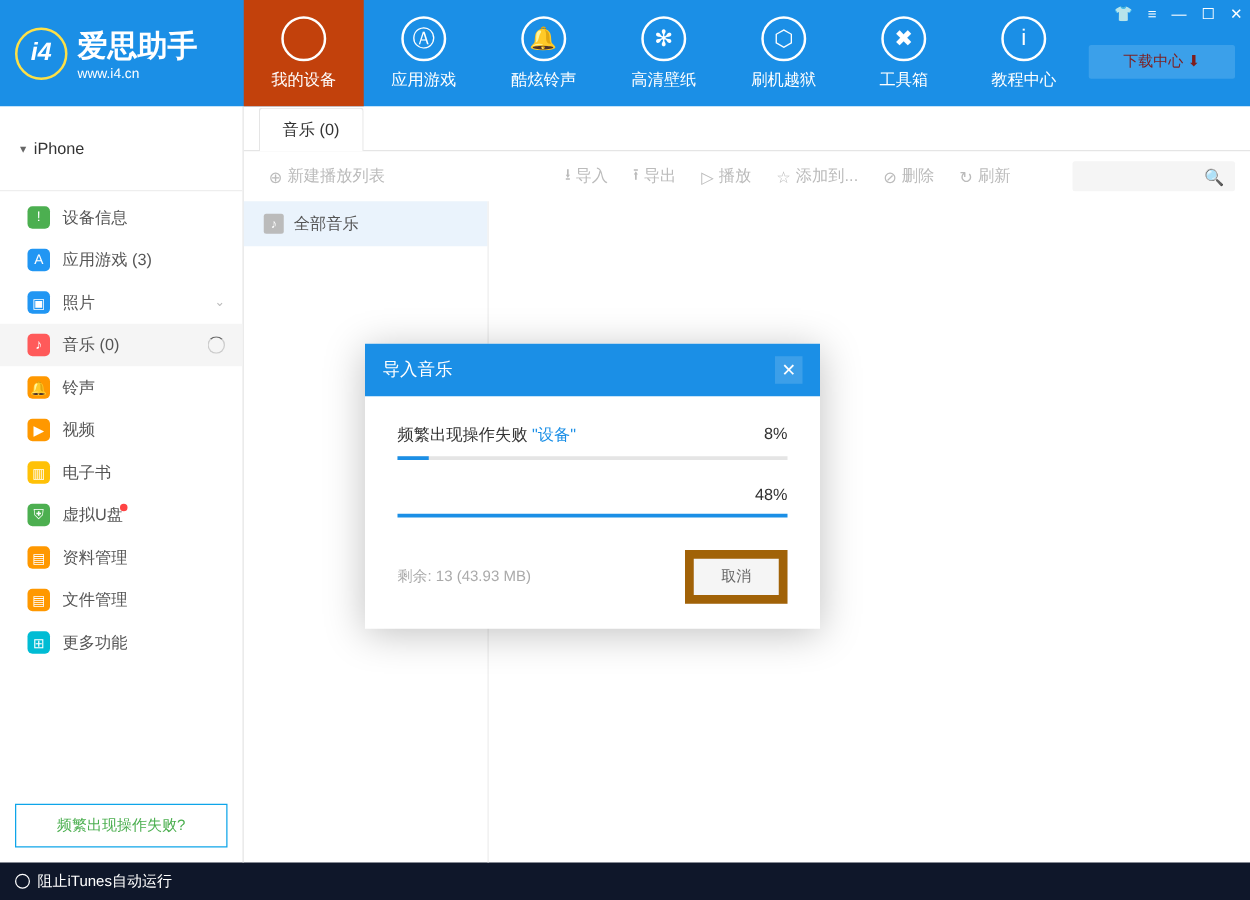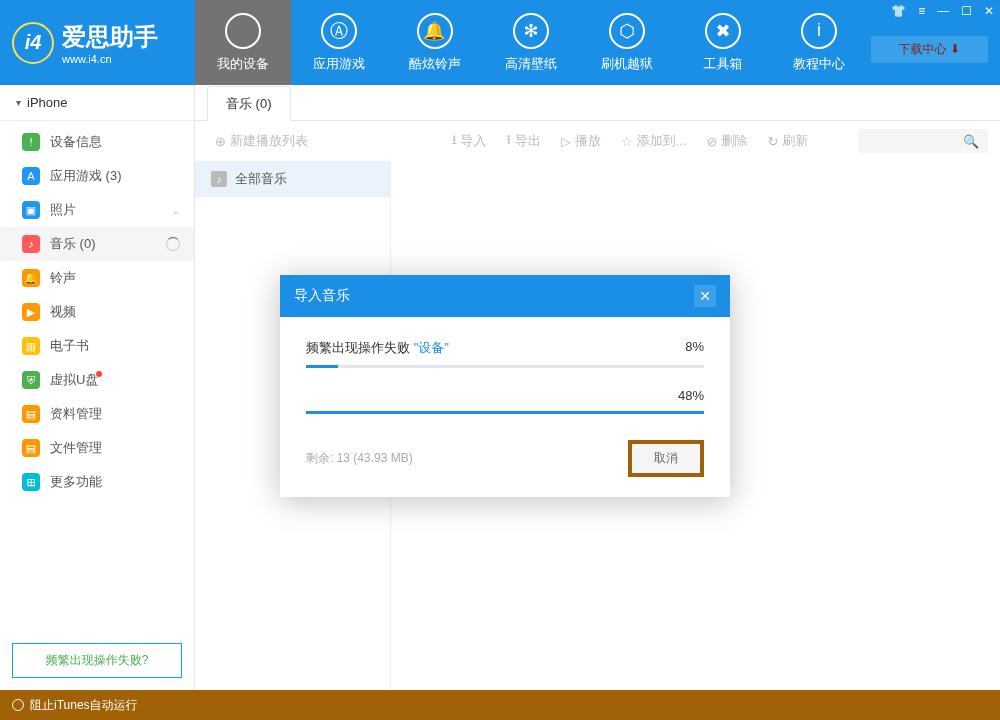--- a/index.html
+++ b/index.html
@@ -7,30 +7,30 @@
 
 .header { height: 85px; background: #1b8fe6; display: flex; align-items: center; position: relative; }
 .logo-area { display: flex; align-items: center; padding: 0 12px; width: 195px; }
 .logo-icon { width: 42px; height: 42px; border: 2px solid #fde047; border-radius: 50%; display: flex; align-items: center; justify-content: center; color: #fff; font-weight: bold; font-size: 20px; font-style: italic; }
 .logo-text { margin-left: 8px; color: #fff; }
 .logo-text .title { font-size: 24px; font-weight: bold; }
 .logo-text .url { font-size: 11px; }
 
 .nav-tabs { display: flex; height: 85px; }
 .nav-tab { width: 96px; display: flex; flex-direction: column; align-items: center; justify-content: center; color: #fff; font-size: 13px; cursor: pointer; }
-.nav-tab.active { background: #737373; }
+.nav-tab.active { background: #c2410c; }
 .nav-tab .icon-circle { width: 36px; height: 36px; border: 2px solid #fff; border-radius: 50%; display: flex; align-items: center; justify-content: center; margin-bottom: 6px; font-size: 18px; }
 
 .window-controls { position: absolute; top: 4px; right: 6px; display: flex; gap: 12px; color: #fff; font-size: 12px; }
 .window-controls span { cursor: pointer; }
 .download-center { position: absolute; top: 36px; right: 12px; background: #3ba0ea; color: #7f1d1d; font-size: 12px; padding: 5px 28px; border-radius: 2px; cursor: pointer; }
 
 .main { display: flex; height: 605px; }
 .sidebar { width: 195px; border-right: 1px solid #e5e5e5; display: flex; flex-direction: column; }
-.device-header { padding: 10px 16px; font-size: 13px; color: #333; border-bottom: 1px solid #eee; display: flex; align-items: center; }
+.device-header { padding: 26px 16px; font-size: 13px; color: #333; border-bottom: 1px solid #eee; display: flex; align-items: center; }
 .device-header::before { content: "▾"; margin-right: 6px; font-size: 10px; color: #666; }
 
 .sidebar-items { flex: 1; overflow: auto; padding-top: 4px; }
 .sidebar-item { display: flex; align-items: center; padding: 8px 16px 8px 22px; font-size: 13px; color: #555; cursor: pointer; position: relative; }
 .sidebar-item.active { background: #f5f5f5; }
 .sidebar-item .sb-icon { width: 18px; height: 18px; border-radius: 4px; margin-right: 10px; display: inline-flex; align-items: center; justify-content: center; color: #fff; font-size: 11px; }
 .sidebar-item .chev { position: absolute; right: 14px; color: #bbb; font-size: 10px; }
 .sidebar-item .spinner { position: absolute; right: 14px; width: 14px; height: 14px; border: 1.5px solid #ccc; border-top-color: #666; border-radius: 50%; animation: spin 1s linear infinite; }
 .sidebar-item .dot { position: absolute; width: 6px; height: 6px; background: #f44; border-radius: 50%; top: 8px; left: 96px; }
 @keyframes spin { to { transform: rotate(360deg); } }
@@ -45,34 +45,34 @@
 .toolbar { height: 40px; display: flex; align-items: center; padding: 0 12px; color: #bbb; font-size: 13px; gap: 4px; }
 .toolbar .tb-item { display: flex; align-items: center; gap: 4px; padding: 0 8px; cursor: pointer; }
 .search-box { margin-left: auto; width: 130px; height: 24px; background: #f5f5f5; border-radius: 2px; display: flex; align-items: center; justify-content: flex-end; padding-right: 8px; }
 
 .sub-panel { display: flex; flex: 1; }
 .category-list { width: 195px; }
 .cat-item { padding: 9px 16px; font-size: 13px; color: #555; background: #eaf3fc; display: flex; align-items: center; gap: 8px; }
 .cat-icon { width: 16px; height: 16px; background: #bbb; border-radius: 2px; display: inline-flex; align-items: center; justify-content: center; color: #fff; font-size: 10px; }
 .content-area { flex: 1; border-left: 1px solid #eee; position: relative; }
 
-.modal { position: absolute; top: 275px; left: 280px; width: 450px; background: #fff; box-shadow: 0 4px 30px rgba(0,0,0,0.25); }
+.modal { position: absolute; top: 275px; left: 292px; width: 364px; background: #fff; box-shadow: 0 4px 30px rgba(0,0,0,0.25); }
 .modal-header { background: #1b8fe6; color: #fff; padding: 10px 14px; font-size: 14px; display: flex; justify-content: space-between; align-items: center; }
 .modal-close { background: rgba(255,255,255,0.15); width: 22px; height: 22px; display: flex; align-items: center; justify-content: center; font-size: 14px; cursor: pointer; }
 .modal-body { padding: 22px 26px 20px; }
 .progress-row { margin-bottom: 20px; }
 .progress-label { font-size: 13px; color: #333; display: flex; justify-content: space-between; margin-bottom: 8px; }
 .progress-label .link { color: #1b8fe6; }
 .progress-bar { height: 3px; background: #e5e5e5; position: relative; }
 .progress-fill { height: 100%; background: #1b8fe6; }
 .modal-footer { display: flex; justify-content: space-between; align-items: center; padding-top: 6px; }
 .remaining { font-size: 12px; color: #aaa; }
-.cancel-btn { padding: 6px 22px; background: #f5f5f5; border: 4px solid #a16207; font-size: 12px; color: #666; cursor: pointer; }
-
-.statusbar { height: 30px; background: #a16207; color: #fff; display: flex; align-items: center; padding: 0 12px; font-size: 12px; }
+.cancel-btn { padding: 6px 22px; background: #f5f5f5; border: 7px solid #a16207; font-size: 12px; color: #666; cursor: pointer; }
+
+.statusbar { height: 30px; background: #0f172a; color: #fff; display: flex; align-items: center; padding: 0 12px; font-size: 12px; }
 .statusbar .left { display: flex; align-items: center; gap: 6px; }
 .statusbar .right { margin-left: auto; display: flex; align-items: center; gap: 8px; }
 .statusbar .btn { border: 1px solid rgba(255,255,255,0.5); padding: 2px 10px; border-radius: 2px; cursor: pointer; }
 .circle-o { width: 12px; height: 12px; border: 1.5px solid #fff; border-radius: 50%; display: inline-block; }
 </style>
 </head>
 <body>
 
 <div class="header">
   <div class="logo-area">

